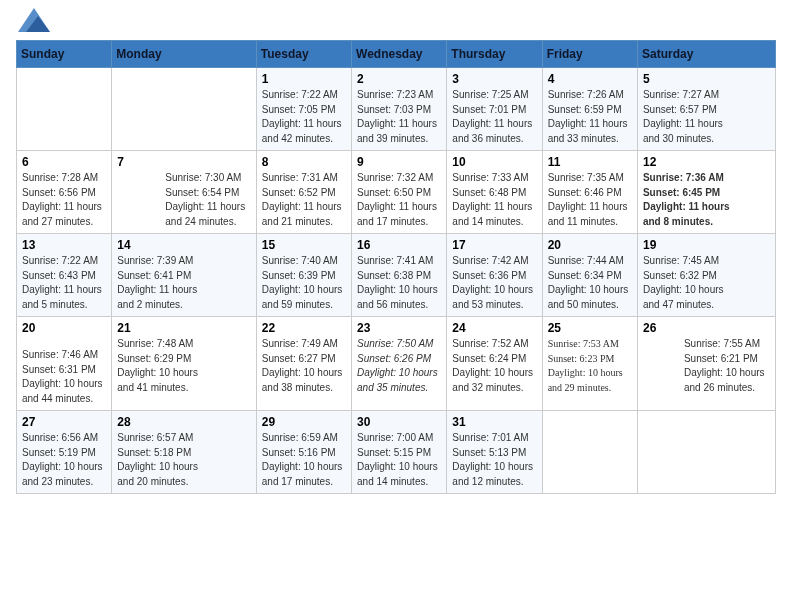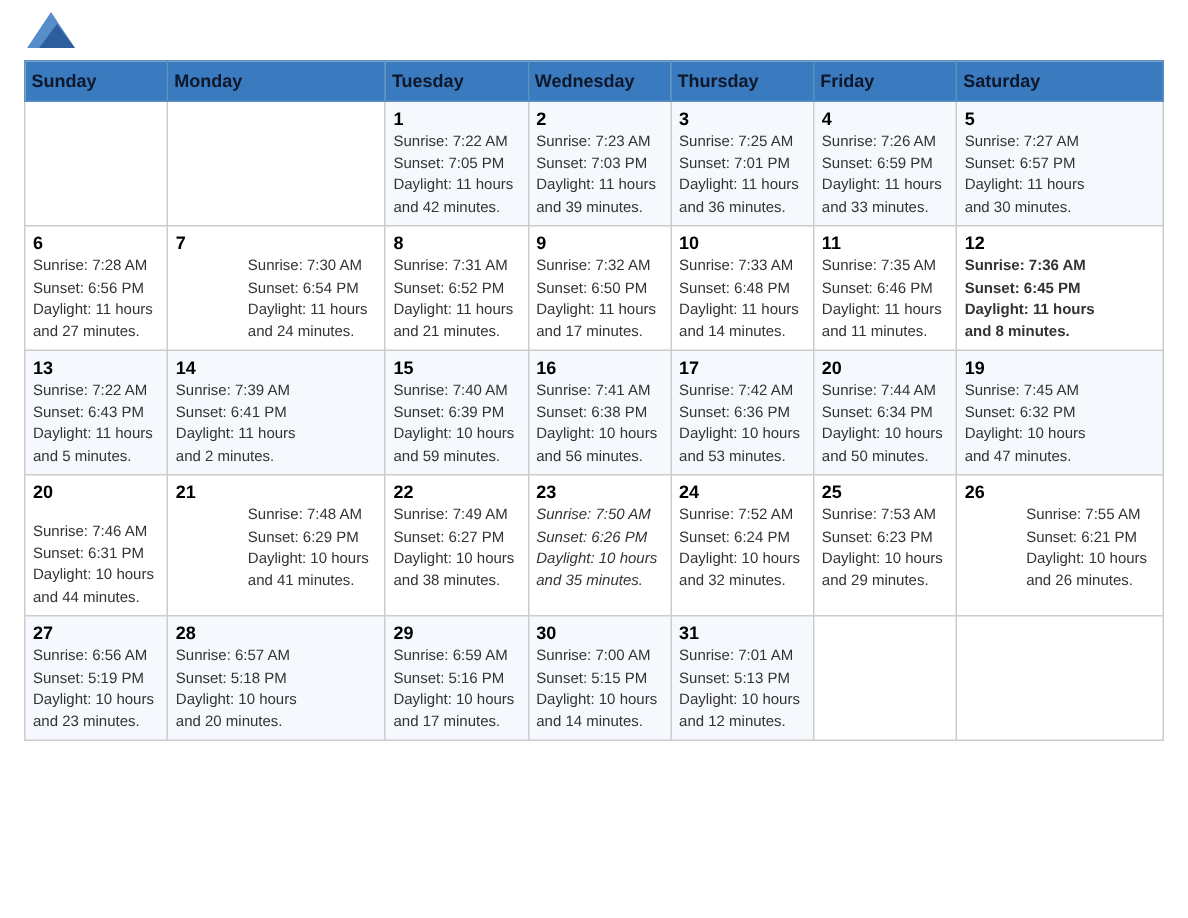--- a/index.html
+++ b/index.html
@@ -253,21 +253,21 @@
       <tr>
         <td>
           <div class="day-num">20</div>
           <div class="day-info" style="white-space: pre-line; margin-top: 13px;">Sunrise: 7:46 AM
 Sunset: 6:31 PM
 Daylight: 10 hours
 and 44 minutes.</div>
         </td>
         <td>
           <div class="day-num">21</div>
-          <div class="day-info" style="white-space: pre-line; margin-left: 48px;">Sunrise: 7:48 AM
+          <div class="day-info" style="white-space: pre-line;">Sunrise: 7:48 AM
 Sunset: 6:29 PM
 Daylight: 10 hours
 and 41 minutes.</div>
         </td>
         <td>
           <div class="day-num">22</div>
           <div class="day-info" style="white-space: pre-line;">Sunrise: 7:49 AM
 Sunset: 6:27 PM
 Daylight: 10 hours
 and 38 minutes.</div>
@@ -281,21 +281,21 @@
         </td>
         <td>
           <div class="day-num">24</div>
           <div class="day-info" style="white-space: pre-line;">Sunrise: 7:52 AM
 Sunset: 6:24 PM
 Daylight: 10 hours
 and 32 minutes.</div>
         </td>
         <td>
           <div class="day-num">25</div>
-          <div class="day-info" style="white-space: pre-line;">Sunrise: 7:53 AM
+          <div class="day-info" style="white-space: pre-line; font-family: Liberation Serif, serif;">Sunrise: 7:53 AM
 Sunset: 6:23 PM
 Daylight: 10 hours
 and 29 minutes.</div>
         </td>
         <td>
           <div class="day-num">26</div>
           <div class="day-info" style="white-space: pre-line; margin-left: 41px;">Sunrise: 7:55 AM
 Sunset: 6:21 PM
 Daylight: 10 hours
 and 26 minutes.</div>

